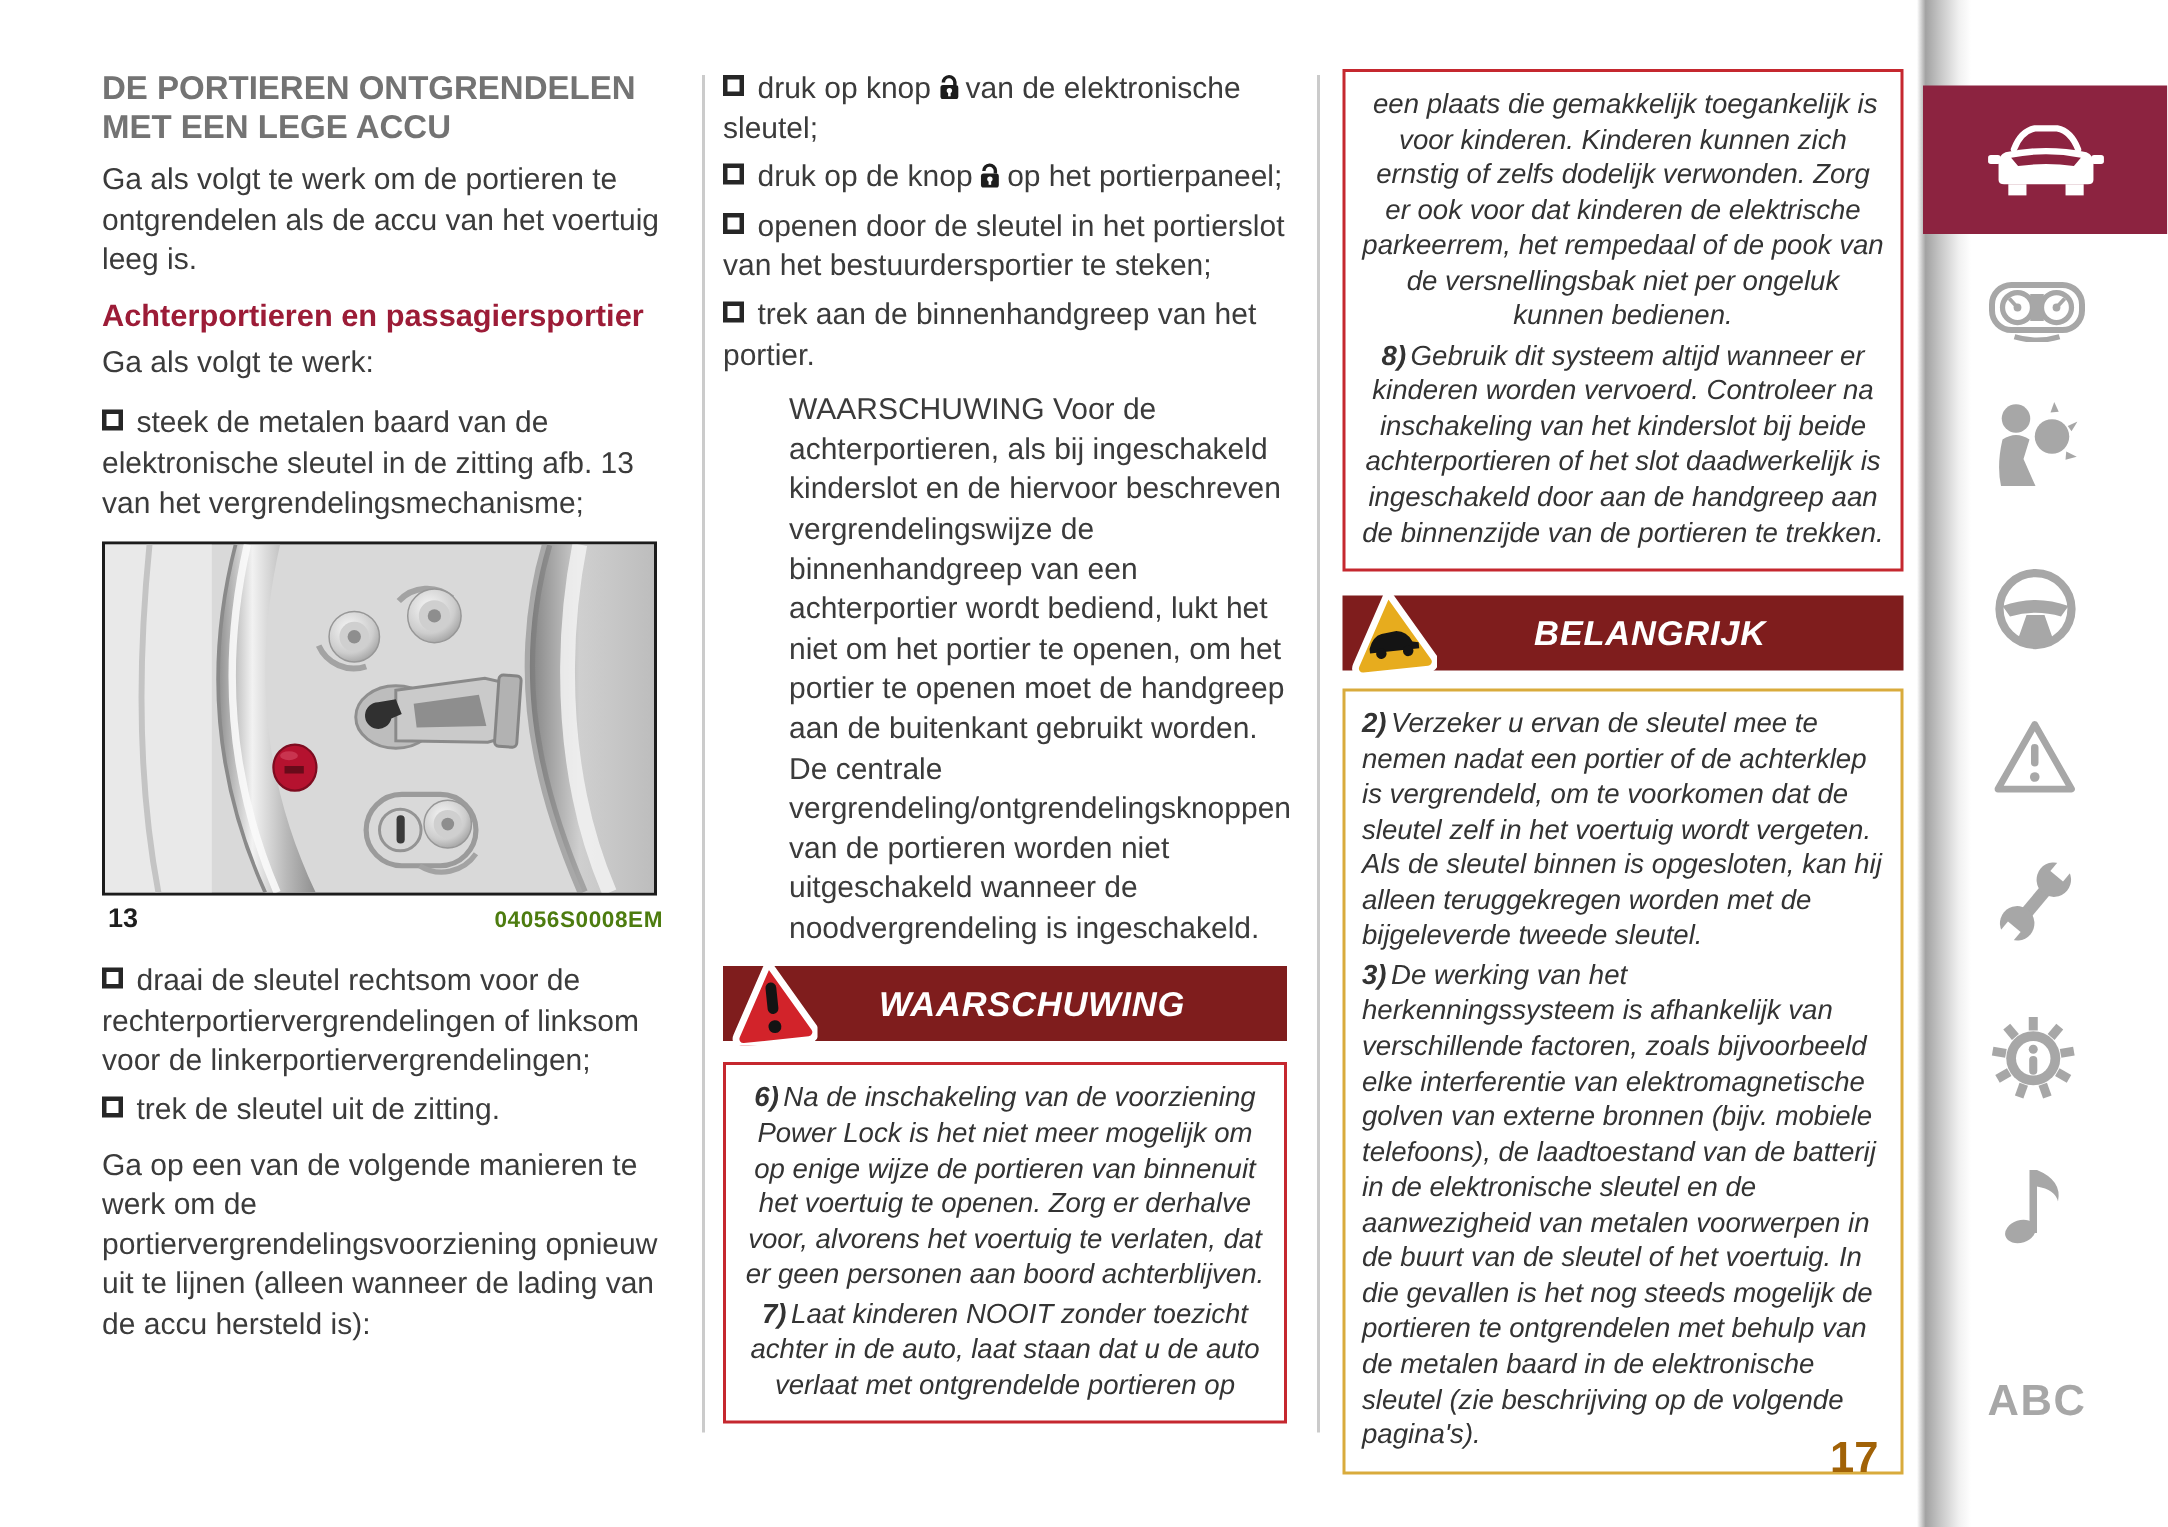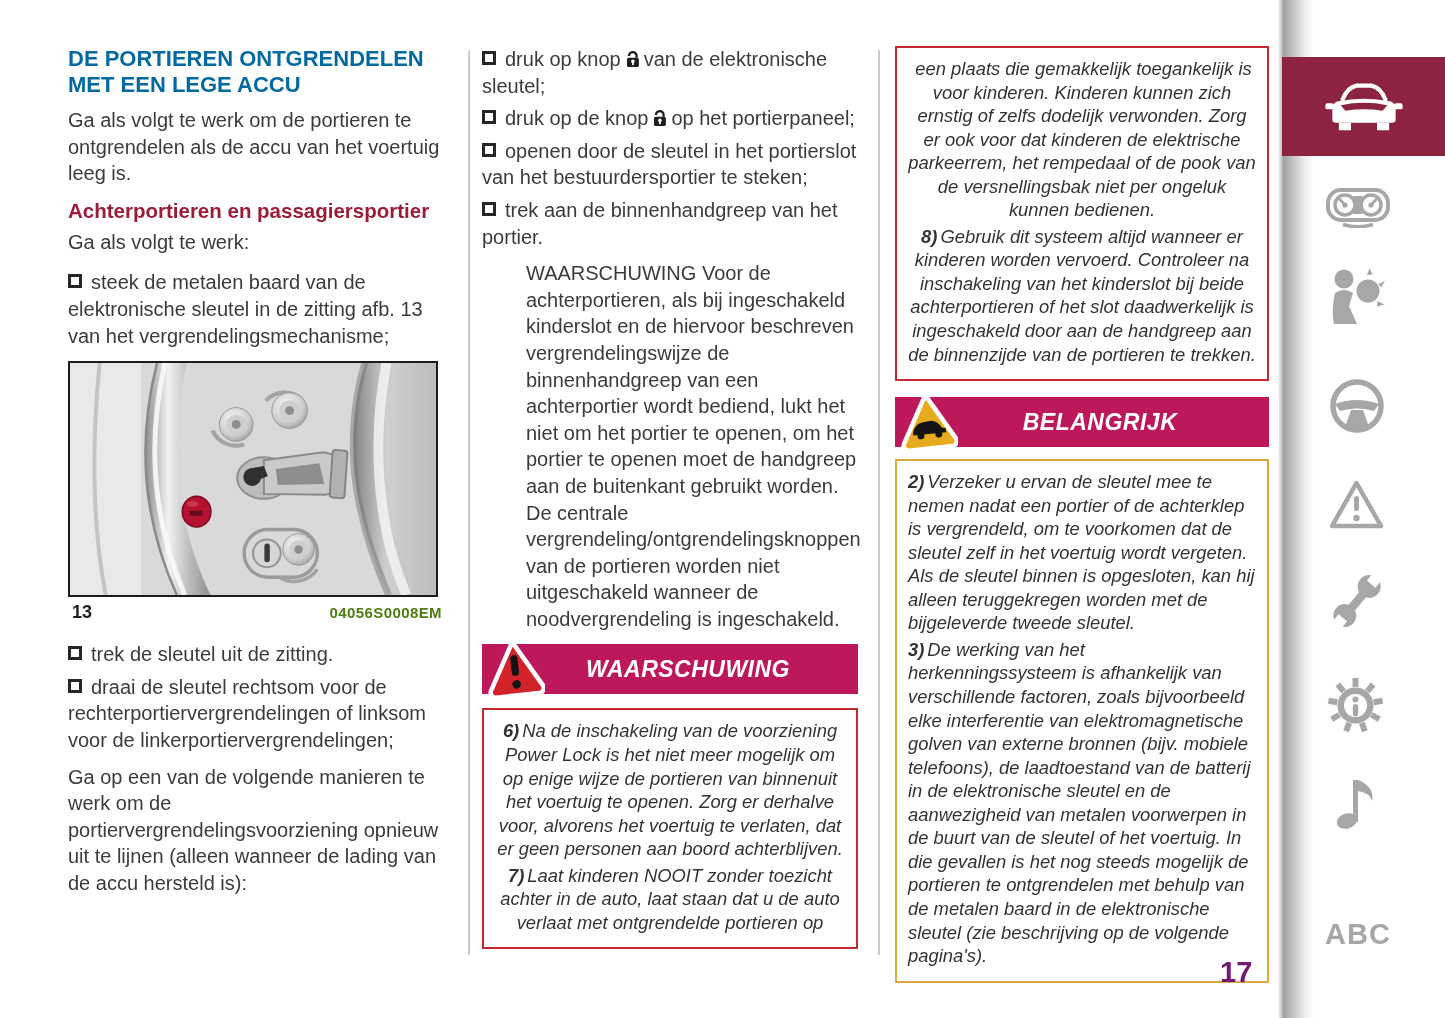--- a/index.html
+++ b/index.html
@@ -9,59 +9,59 @@
   
   .col{position:absolute;top:46px;}
   .col1{left:68px;width:392px;}
   .col2{left:482px;width:376px;}
   .col3{left:895px;width:374px;}
   .vrule{position:absolute;top:50px;height:905px;width:1.5px;background:#cbcbcb;}
   .vrule1{left:468px;}
   .vrule2{left:878px;}
 
   .body-text{font-size:20px;line-height:1.33;color:#3b3b3b;margin:0 0 12px 0;}
-  .title{font-size:22px;line-height:1.16;font-weight:800;color:#0369a1;margin:0 0 10px 0;}
+  .title{font-size:22px;line-height:1.16;font-weight:800;color:#737373;margin:0 0 10px 0;}
   .subhead{font-size:20.5px;font-weight:800;color:#9c1c37;margin:10px 0 6px 0;}
   .lead{font-size:20px;line-height:1.33;margin:0 0 14px 0;}
 
   p.bullet{font-size:20px;line-height:1.33;margin:0 0 6px 0;}
   .sq{display:inline-block;width:8px;height:8px;border:3px solid #262626;margin-right:9px;
       vertical-align:1px;background:#fff;}
   .unlock{vertical-align:-3px;margin:0 3px;}
 
   
   .figure{margin-top:12px;}
   .fig-frame{width:370px;height:236px;border:2px solid #1c1c1c;box-sizing:border-box;background:#dcdcdc;}
   .fig-frame svg{display:block;width:100%;height:100%;}
   .fig-caption{display:flex;justify-content:space-between;align-items:baseline;width:370px;margin:5px 0 18px 4px;}
   .fig-num{font-weight:bold;font-size:18px;color:#1e1e1e;}
   .fig-code{font-weight:bold;font-size:15px;color:#4d7c0f;letter-spacing:.4px;}
 
   
-  .graybar{position:relative;height:50px;background:#be185d;display:flex;align-items:center;justify-content:center;}
+  .graybar{position:relative;height:50px;background:#7f1d1d;display:flex;align-items:center;justify-content:center;}
   .graybar .bar-label{color:#fff;font-weight:bold;font-style:italic;font-size:23px;letter-spacing:.5px;padding-left:36px;}
   .bar-icon{position:absolute;left:3px;top:-5px;}
   .mt-warn{margin-top:12px;}
   .mt-imp{margin-top:16px;}
 
   .redbox{margin-top:14px;border:2.5px solid #c5282f;padding:9px 11px 10px 11px;text-align:center;}
   .goldbox{margin-top:12px;border:2.5px solid #d9ab3c;padding:9px 11px 10px 11px;}
   .witem{font-style:italic;font-size:18.4px;line-height:1.28;color:#333;margin:0 0 3px 0;}
   .witem b{font-weight:bold;margin-right:3px;}
   .caution{margin-top:10px;margin-left:44px;}
 
   
   .edge-shadow{position:absolute;left:1278px;top:0;width:36px;height:1018px;
     background:linear-gradient(90deg,#ffffff 0%,#a2a2a2 16%,#c9c9c9 45%,#f1f1f1 78%,#ffffff 100%);}
   .side-tab{position:absolute;left:1282px;top:57px;width:163px;height:99px;background:#8c2340;
     display:flex;align-items:center;justify-content:center;}
   .side-icon{position:absolute;display:flex;align-items:center;justify-content:center;}
   .abc-label{position:absolute;left:1312px;top:918px;width:92px;text-align:center;
     font-size:29px;font-weight:bold;color:#a7a7a7;letter-spacing:1px;}
-  .page-number{position:absolute;left:1220px;top:956px;font-size:29px;font-weight:bold;color:#701a75;}
+  .page-number{position:absolute;left:1220px;top:956px;font-size:29px;font-weight:bold;color:#a16207;}
 </style>
 </head>
 <body>
 
 <div class="page">
 
   <div class="col col1">
     <h1 class="title">DE PORTIEREN ONTGRENDELEN MET EEN LEGE ACCU</h1>
     <p class="body-text">Ga als volgt te werk om de portieren te ontgrendelen als de accu van het voertuig leeg is.</p>
     <h2 class="subhead">Achterportieren en passagiersportier</h2>
@@ -127,22 +127,22 @@
           <circle cx="231" cy="188" r="4.3" fill="#8e8e8e"></circle>
           <path d="M212 216 a28 28 0 0 0 38 -8" stroke="#a3a3a3" stroke-width="3.5" fill="none"></path>
         </svg>
       </div>
       <div class="fig-caption">
         <span class="fig-num">13</span>
         <span class="fig-code">04056S0008EM</span>
       </div>
     </div>
 
+    <p class="bullet"><span class="sq"></span><span>draai de sleutel rechtsom voor de rechterportiervergrendelingen of linksom voor de linkerportiervergrendelingen;</span></p>
     <p class="bullet"><span class="sq"></span><span>trek de sleutel uit de zitting.</span></p>
-    <p class="bullet"><span class="sq"></span><span>draai de sleutel rechtsom voor de rechterportiervergrendelingen of linksom voor de linkerportiervergrendelingen;</span></p>
     <p class="body-text" style="margin-top:10px;">Ga op een van de volgende manieren te werk om de portiervergrendelingsvoorziening opnieuw uit te lijnen (alleen wanneer de lading van de accu hersteld is):</p>
   </div>
 
   <div class="vrule vrule1"></div>
 
   <div class="col col2">
     <p class="bullet"><span class="sq"></span><span>druk op knop</span><svg class="unlock" viewBox="0 0 20 23" width="17" height="20">
           <rect x="3.5" y="10" width="14" height="11" rx="2" fill="#1d1d1d"></rect>
           <path d="M5.8 8 a4.5 4.5 0 0 1 9 -0.3 V10" fill="none" stroke="#1d1d1d" stroke-width="2.7"></path>
           <circle cx="10.5" cy="14.3" r="2.1" fill="#fff"></circle>

